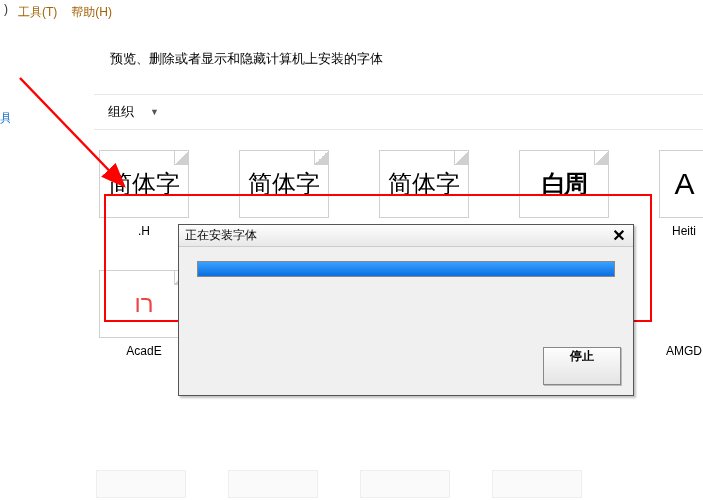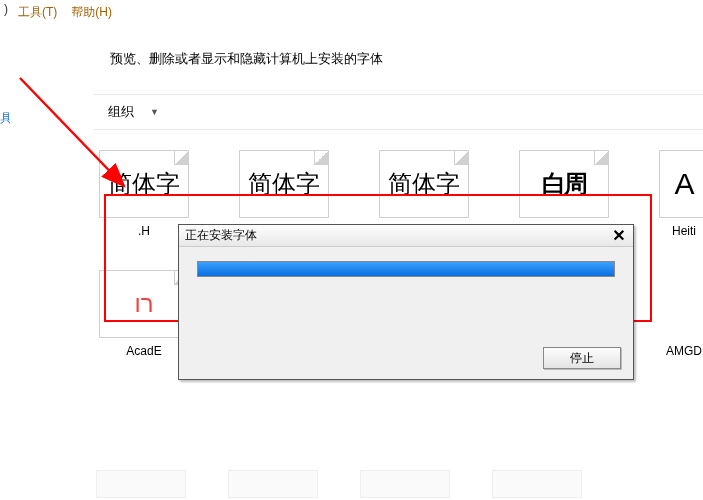--- a/index.html
+++ b/index.html
@@ -141,27 +141,28 @@
     border:1px solid #888;
     background:#fff;
     margin-bottom:56px;
   }
   .progress-fill {
     height:100%;
     background: linear-gradient(#3aa0ff,#0a6fe0);
   }
   .dlg-actions { display:flex; justify-content:flex-end; padding:0 12px 10px 0;}
   .dlg-btn {
-    min-width:78px; height:22px;
+    min-width:78px; height:38px;
     border:1px solid #888;
     background: linear-gradient(#fdfdfd,#e4e4e4);
     font-size:12px;
-    display:flex; align-items:center; justify-content:center;
+    display:flex; justify-content:center;
     cursor:default;
     box-shadow: 1px 1px 0 #bbb;
+    font-weight: bold;
   }
 
   
   .leftpane-hint {
     position:absolute; left:0; top:110px;
     width:10px; height:20px;
     color:#1a72c8; font-size:12px;
     overflow:hidden;
   }
 

